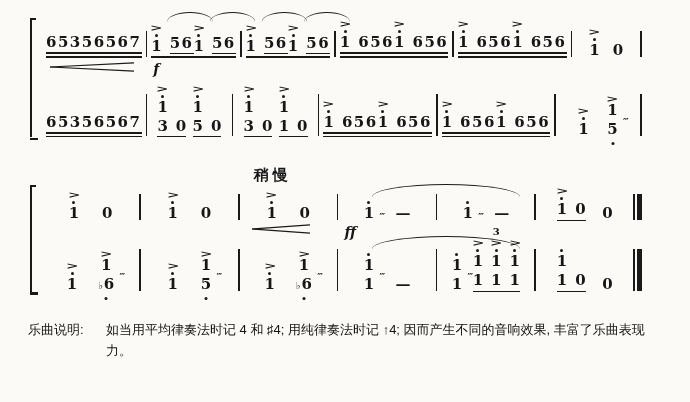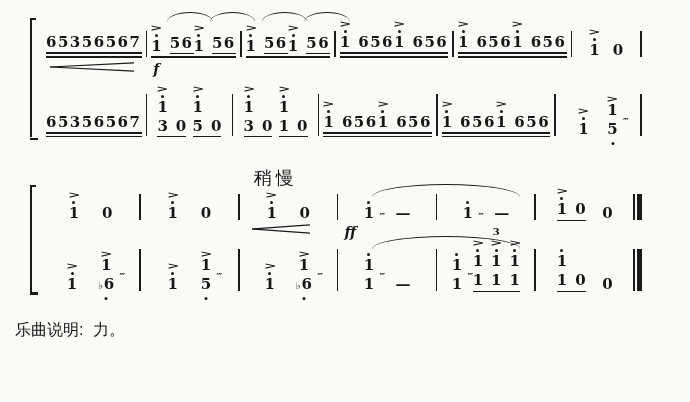--- a/index.html
+++ b/index.html
@@ -38,28 +38,28 @@
   .dgrow.uline{border-bottom:1.4px solid #1a1a1a;padding-bottom:1.5px;align-items:center;}
   .dg.multi{letter-spacing:1.5px;}
   .flat{font-size:10px;margin-right:1px;font-weight:bold;}
   .trem{font-size:9px;position:absolute;font-weight:bold;}
   .trem.tr{right:-11px;top:-4px;}
   .trem.trl{right:-11px;bottom:-1px;}
   .ul{height:1.4px;background:#1a1a1a;margin-top:2.4px;width:100%;}
   .arc{position:absolute;top:-12px;left:38%;width:108%;height:9px;border-top:1.7px solid #1a1a1a;border-radius:50% 50% 0 0/100% 100% 0 0;}
   .arc.big{left:8px;width:148px;top:-15px;height:12px;}
   .tup{position:absolute;top:-13px;left:0;right:0;text-align:center;font:bold 10px "DejaVu Serif",serif;}
-  .tempo{position:absolute;top:-25px;left:14px;font-weight:normal;font-size:18px;letter-spacing:4px;white-space:nowrap;}
+  .tempo{position:absolute;top:-25px;left:14px;font-weight:bold;font-size:15px;letter-spacing:4px;white-space:nowrap;}
   .dyn{position:absolute;bottom:-19px;left:6px;font:italic bold 14px "DejaVu Serif",serif;}
   .hp{position:absolute;height:10px;}
   .hp-wide{left:8px;width:84px;bottom:-14px;}
   .hp-narrow{left:12px;width:58px;bottom:-13px;}
   .hp svg{display:block;width:100%;height:100%;}
   .hp line{stroke:#1a1a1a;stroke-width:1.2;}
-  .notes{display:flex;margin:27px 0 0 15px;width:628px;font-size:16px;line-height:21px;color:#141414;}
+  .notes{display:flex;margin:27px 0 0 28px;width:628px;font-size:13px;line-height:21px;color:#141414;}
   .notes-label{flex:none;width:78px;white-space:nowrap;}
   .notes-body{flex:1;}
 </style>
 </head>
 <body>
 
 <div class="page">
   <div class="score">
       <div class="system s0">
         <div class="bracket"></div>
@@ -920,16 +920,17 @@
               <span class="bl"></span>
               <span class="bl thick"></span>
             </span>
           </div>
         </div>
       </div>
     </div>
   <div class="notes">
     <div class="notes-label">乐曲说明:</div>
     <div class="notes-body">
+      <div>如当用平均律奏法时记 4 和 ♯4; 用纯律奏法时记 ↑4; 因而产生不同的音响效果, 丰富了乐曲表现</div>
       <div>力。</div>
     </div>
   </div>
 </div>
 
 </body></html>

